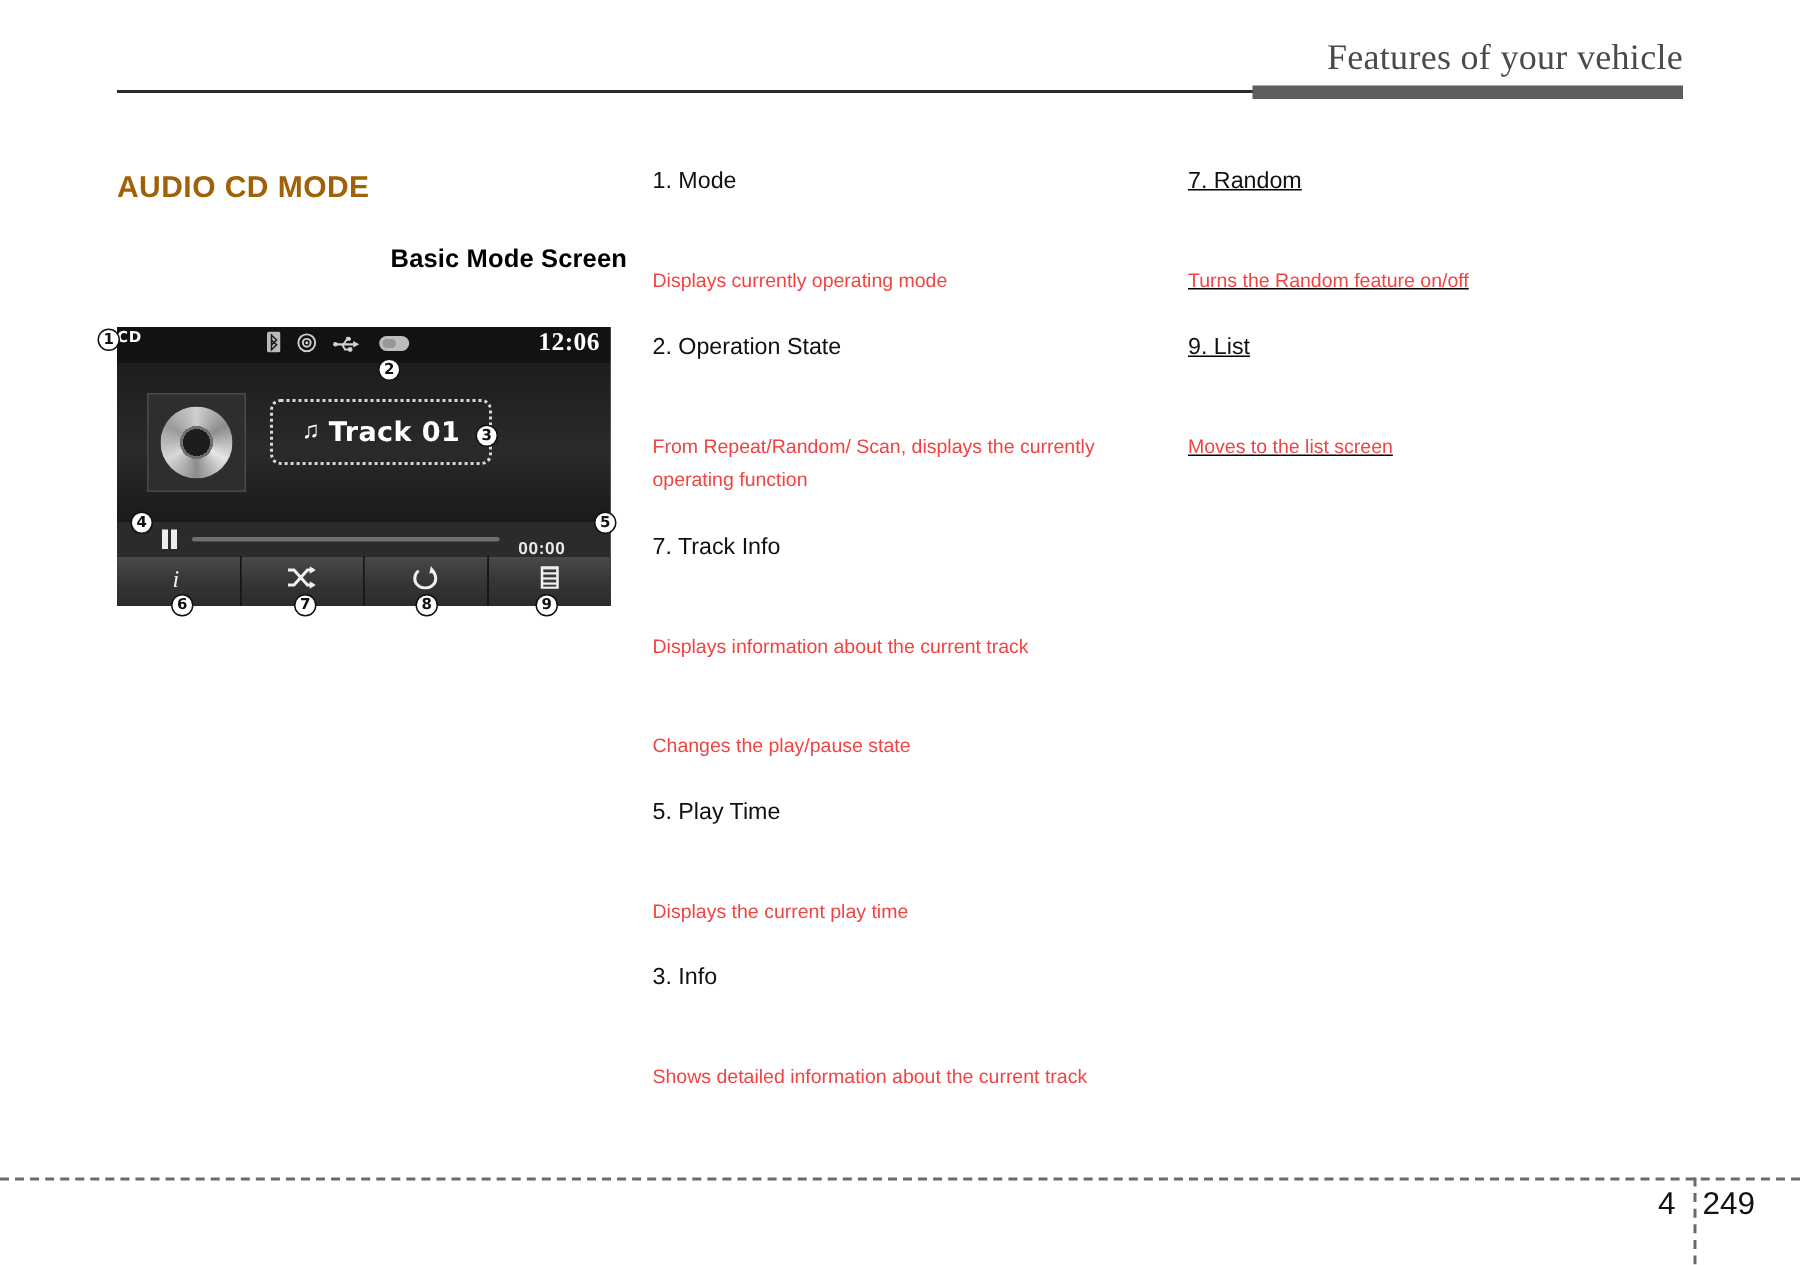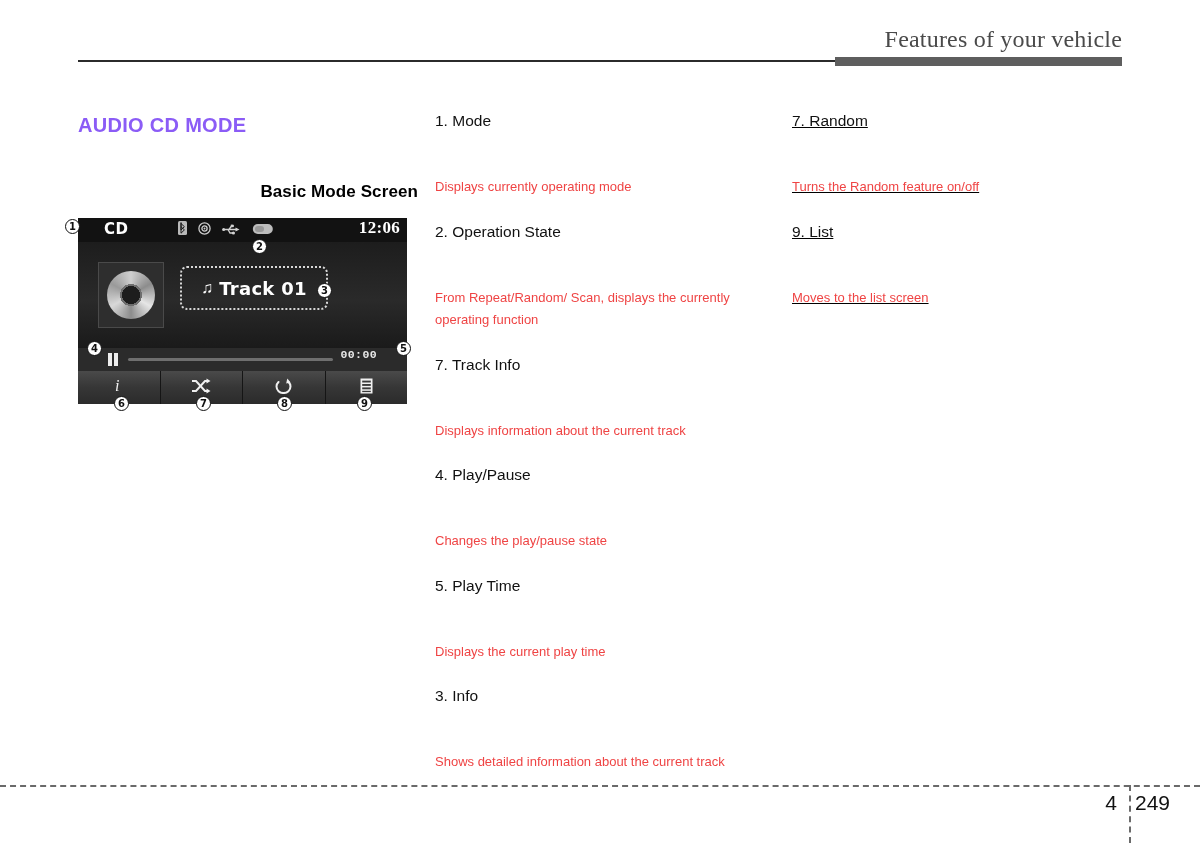--- a/index.html
+++ b/index.html
@@ -29,22 +29,22 @@
     background: #5e5e5e;
   }
 
   
   .col { position: absolute; top: 110px; }
   .col-1 { left: 78px;  width: 340px; }
   .col-2 { left: 435px; width: 332px; }
   .col-3 { left: 792px; width: 330px; text-decoration: underline; }
 
   h2.section-title {
-    font-size: 20px; font-weight: bold; color: #8b5cf6;
-    letter-spacing: .3px; margin-bottom: 45px; margin-top: 4px;
+    font-size: 20px; font-weight: bold; color: #a16207;
+    letter-spacing: .3px; margin-bottom: 26px; margin-top: 4px;
   }
   h3.sub-title {
     font-size: 17px; font-weight: bold; color: #000;
     letter-spacing: .1px; margin-bottom: 34px; text-align: right;
   }
 
   .item { margin-bottom: 22px; }
   .item .label { font-size: 15.5px; color: #111; line-height: 22px; }
   .item .desc  { font-size: 13px; color: #ef4444; line-height: 22.5px; margin-top: 44px; }
   .item .desc.justify { text-align: justify; }
@@ -54,22 +54,22 @@
     position: absolute; left: 78px; top: 218px;
     width: 329px; height: 186px;
     background: #000;
   }
   .dev-statusbar {
     position: relative; height: 24px; width: 100%;
     background: #121212;
     display: flex; align-items: center;
   }
   .dev-mode {
-    position: absolute; left: 26px; top: 2px;
-    color: #fff; font-size: 15px; font-weight: 600;
+    position: absolute; left: 0; top: 2px;
+    color: #fff; font-size: 10px; font-weight: 600;
     font-family: "DejaVu Sans", sans-serif; letter-spacing: .5px; text-align: right;
   }
   .status-icons {
     position: absolute; left: 100px; top: 3px;
     display: flex; align-items: center; gap: 11px;
   }
   .dev-clock {
     position: absolute; right: 7px; top: 0px;
     color: #fff; font-size: 17px; font-weight: 700;
     font-family: Liberation Serif, serif; letter-spacing: .3px;
@@ -136,23 +136,23 @@
   }
   .pp-icon span { position: absolute; top: 0; width: 3.5px; height: 13px; background: #ededed; }
   .pp-icon span:nth-child(1) { left: 0px; }
   .pp-icon span:nth-child(2) { left: 6px; }
   .bar {
     position: absolute; left: 50px; top: 10px;
     width: 205px; height: 3px;
     background: #6f6f6f; border-radius: 2px;
   }
   .playtime {
-    position: absolute; right: 30px; top: 0;
+    position: absolute; right: 30px; top: 12px;
     color: #e9e9e9; font-size: 11.5px; font-weight: 700;
-    font-family: Liberation Mono, monospace; letter-spacing: .4px;
+    font-family: Liberation Sans, sans-serif; letter-spacing: .4px;
   }
 
   .dev-buttons {
     position: relative; height: 33px; width: 100%;
     display: flex; background: #000;
   }
   .dev-btn {
     flex: 1; position: relative;
     background: linear-gradient(#4a4a4a, #363636 50%, #2b2b2b);
     border-right: 1px solid #151515;
@@ -324,21 +324,20 @@
     </div>
     <div class="item">
       <div class="label">2. Operation State</div>
       <div class="desc">From Repeat/Random/ Scan, displays the currently operating function</div>
     </div>
     <div class="item">
       <div class="label">7. Track Info</div>
       <div class="desc justify">Displays information about the current track</div>
     </div>
     <div class="item">
-      <div class="label">4. Play/Pause</div>
       <div class="desc">Changes the play/pause state</div>
     </div>
     <div class="item">
       <div class="label">5. Play Time</div>
       <div class="desc">Displays the current play time</div>
     </div>
     <div class="item">
       <div class="label">3. Info</div>
       <div class="desc justify">Shows detailed information about the current track</div>
     </div>

